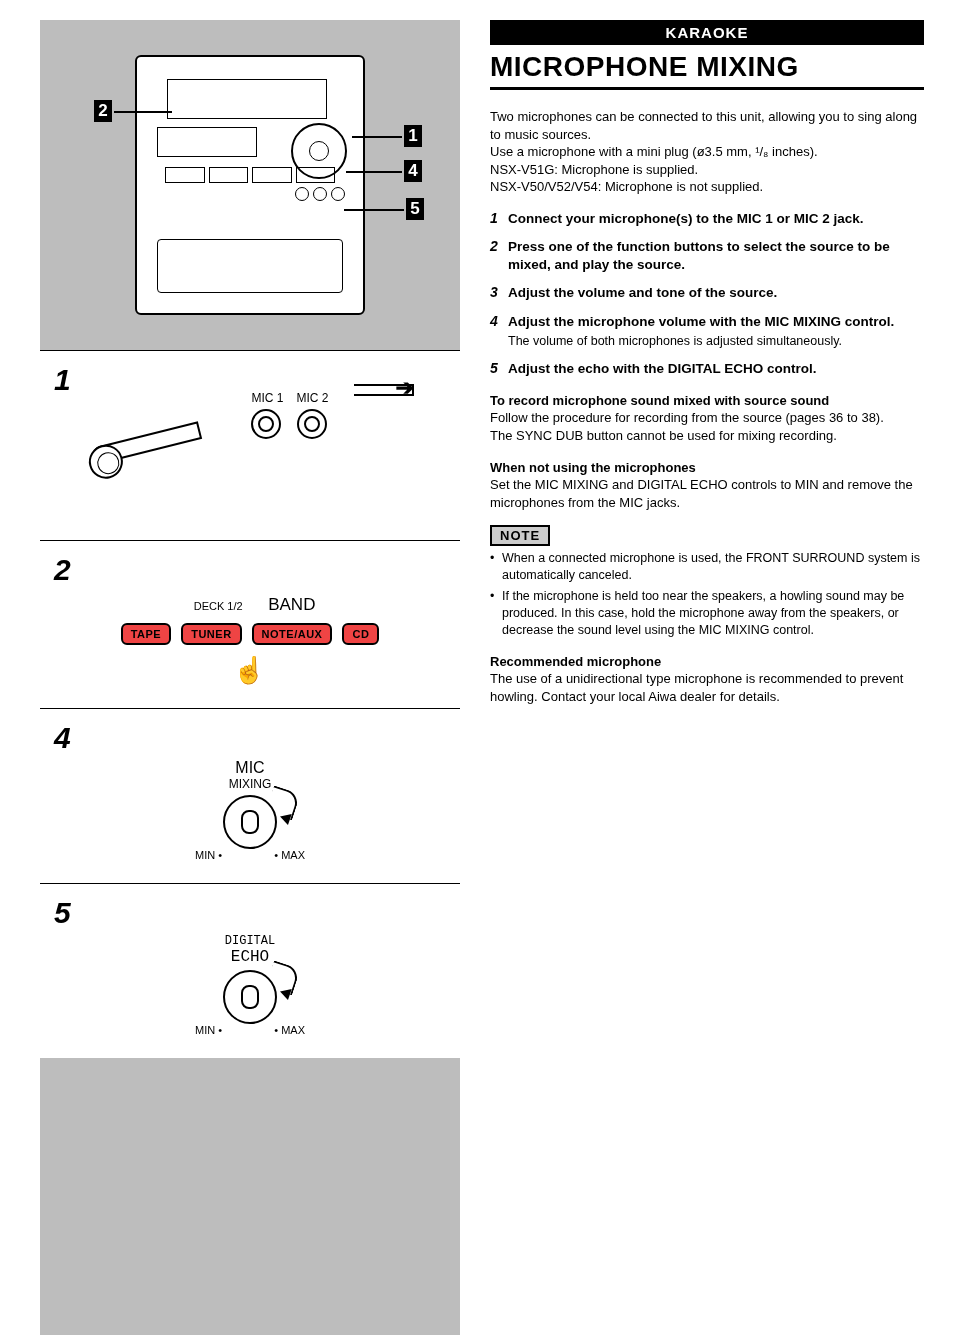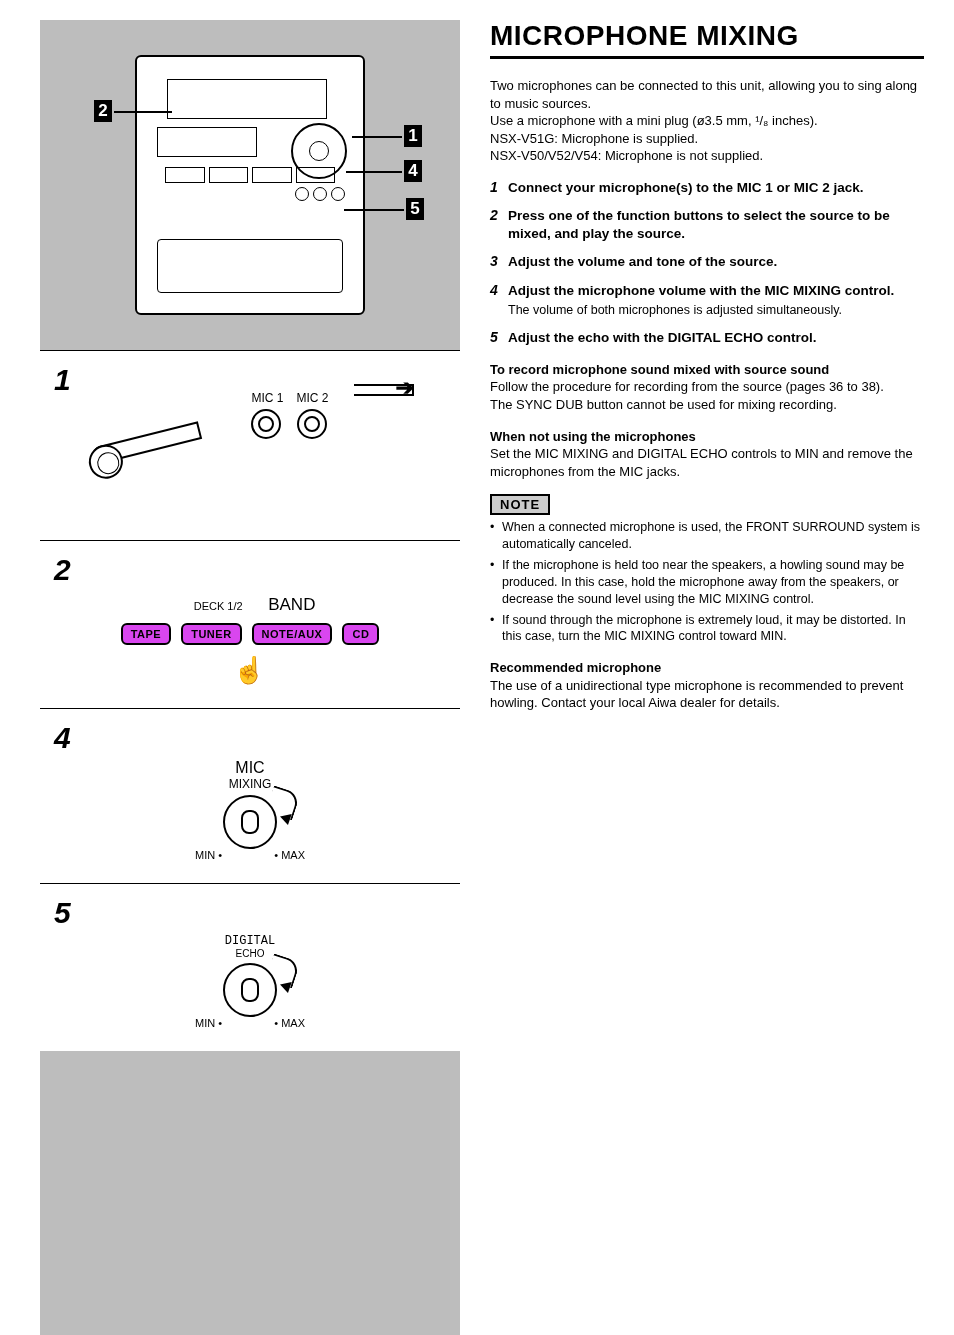--- a/index.html
+++ b/index.html
@@ -125,21 +125,21 @@
   }
   .mic-arrow {
     position:absolute; right:46px; top:24px; font-size:22px; font-weight:bold;
   }
 
   .panel-2-labels { text-align:center; margin:8px 0;}
   .btn-row { display:flex; gap:10px; justify-content:center; margin-top:6px;}
   .func-btn {
     border:2px solid #000; border-radius:6px; padding:3px 8px;
     font-size:11px; font-weight:bold; letter-spacing:0.5px;
-    background:#d946ef;
+    background:#ef4444;
   }
   .hand {
     display:flex; justify-content:center; margin-top:10px;
   }
   .hand-icon {
     font-size:26px;
   }
 
   .knob-block { text-align:center; margin-top:4px;}
   .knob-circle {
@@ -279,36 +279,37 @@
           <span><span>MIN</span> •</span>
           <span>• <span>MAX</span></span>
         </div>
       </div>
     </div>
 
     <div class="white-panel">
       <div class="panel-num">5</div>
       <div class="knob-block">
         <div style="font-size:12px;font-family:Liberation Mono, monospace;">DIGITAL</div>
-        <div style="font-size:10px;">ECHO</div>
+        <div style="font-size:16px;font-family:Liberation Mono, monospace;">ECHO</div>
         <div class="knob-circle">
             <div class="knob-arrow"></div>
           </div>
         <div class="knob-scale">
           <span><span>MIN</span> •</span>
           <span>• <span>MAX</span></span>
         </div>
       </div>
     </div>
 
     <div class="gray-block bottom-gray"></div>
 
   </div>
 
   <div class="right-col">
+    <div class="category-bar">KARAOKE</div>
     <div class="title">MICROPHONE MIXING</div>
 
     <div class="body-text">
       <span>Two microphones can be connected to this unit, allowing you to sing along to music sources.</span><br>
       <span>Use a microphone with a mini plug (ø3.5 mm, ¹/₈ inches).</span><br>
       <span>NSX-V51G: Microphone is supplied.</span><br>
       <span>NSX-V50/V52/V54: Microphone is not supplied.</span>
     </div>
 
 
@@ -354,21 +355,20 @@
 
     <div class="body-text">
       <span class="subhead">When not using the microphones</span><br>
       <span>Set the MIC MIXING and DIGITAL ECHO controls to MIN and remove the microphones from the MIC jacks.</span>
     </div>
 
     <div class="note-label">NOTE</div>
     <ul class="bullets">
       <li>When a connected microphone is used, the FRONT SURROUND system is automatically canceled.</li>
       <li>If the microphone is held too near the speakers, a howling sound may be produced. In this case, hold the microphone away from the speakers, or decrease the sound level using the MIC MIXING control.</li>
-      <li>If sound through the microphone is extremely loud, it may be distorted. In this case, turn the MIC MIXING control toward MIN.</li>
     </ul>
 
     <div class="body-text">
       <span class="subhead">Recommended microphone</span><br>
       <span>The use of a unidirectional type microphone is recommended to prevent howling. Contact your local Aiwa dealer for details.</span>
     </div>
   </div>
 </div>
 
 </body></html>

